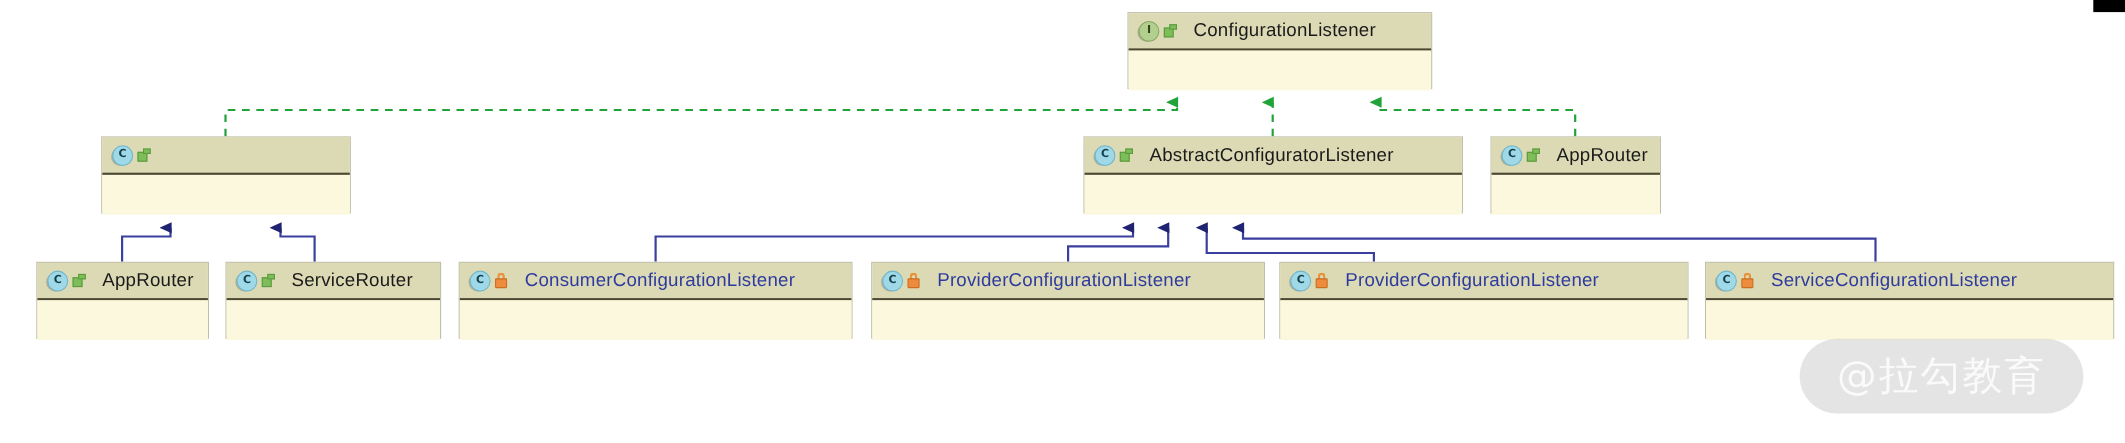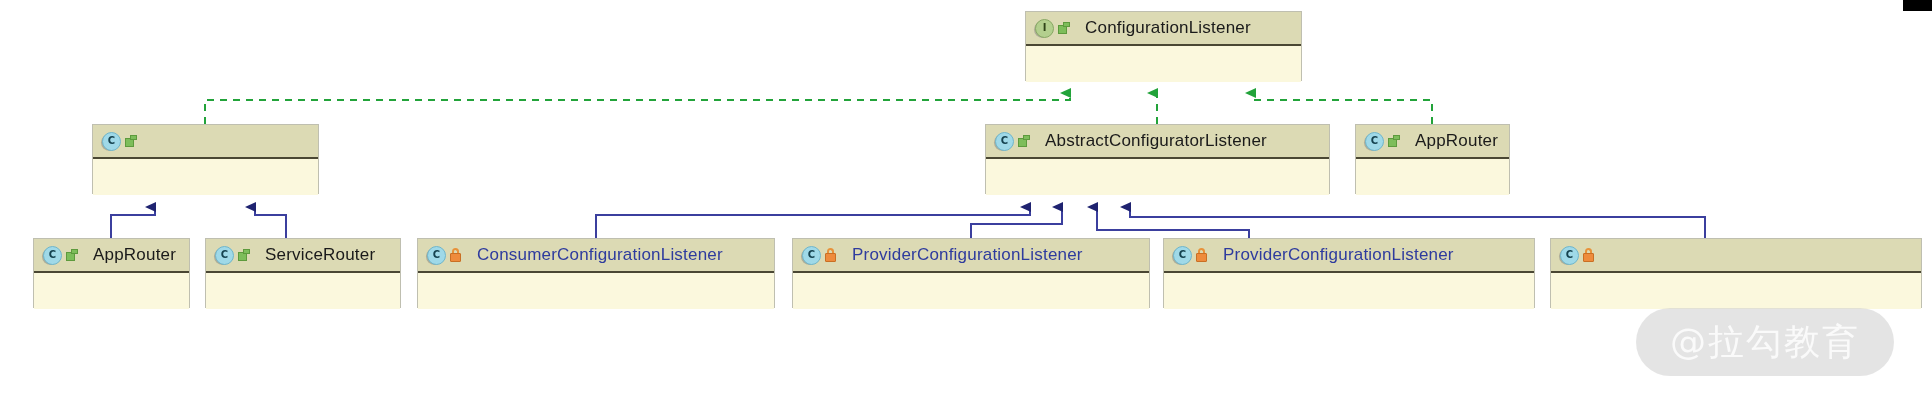--- a/index.html
+++ b/index.html
@@ -286,20 +286,21 @@
       <span class="ico ico-vis-lock"></span>
       <span class="node-title blue">ProviderConfigurationListener</span>
     </div>
     <div class="node-body"></div>
   </div>
 
   <div class="node" style="left:1550px; top:238px; width:372px; height:70px;">
     <div class="node-header">
       <span class="ico ico-class">C</span>
       <span class="ico ico-vis-lock"></span>
+      <span class="node-title blue">ServiceConfigurationListener</span>
     </div>
     <div class="node-body"></div>
   </div>
 
   <div class="watermark" style="left:1636px; top:308px; width:258px; height:68px;">
     <span>@拉勾教育</span>
   </div>
 
   <div class="corner-mark" style="left:1903px; top:0px; width:29px; height:11px;"></div>
 

